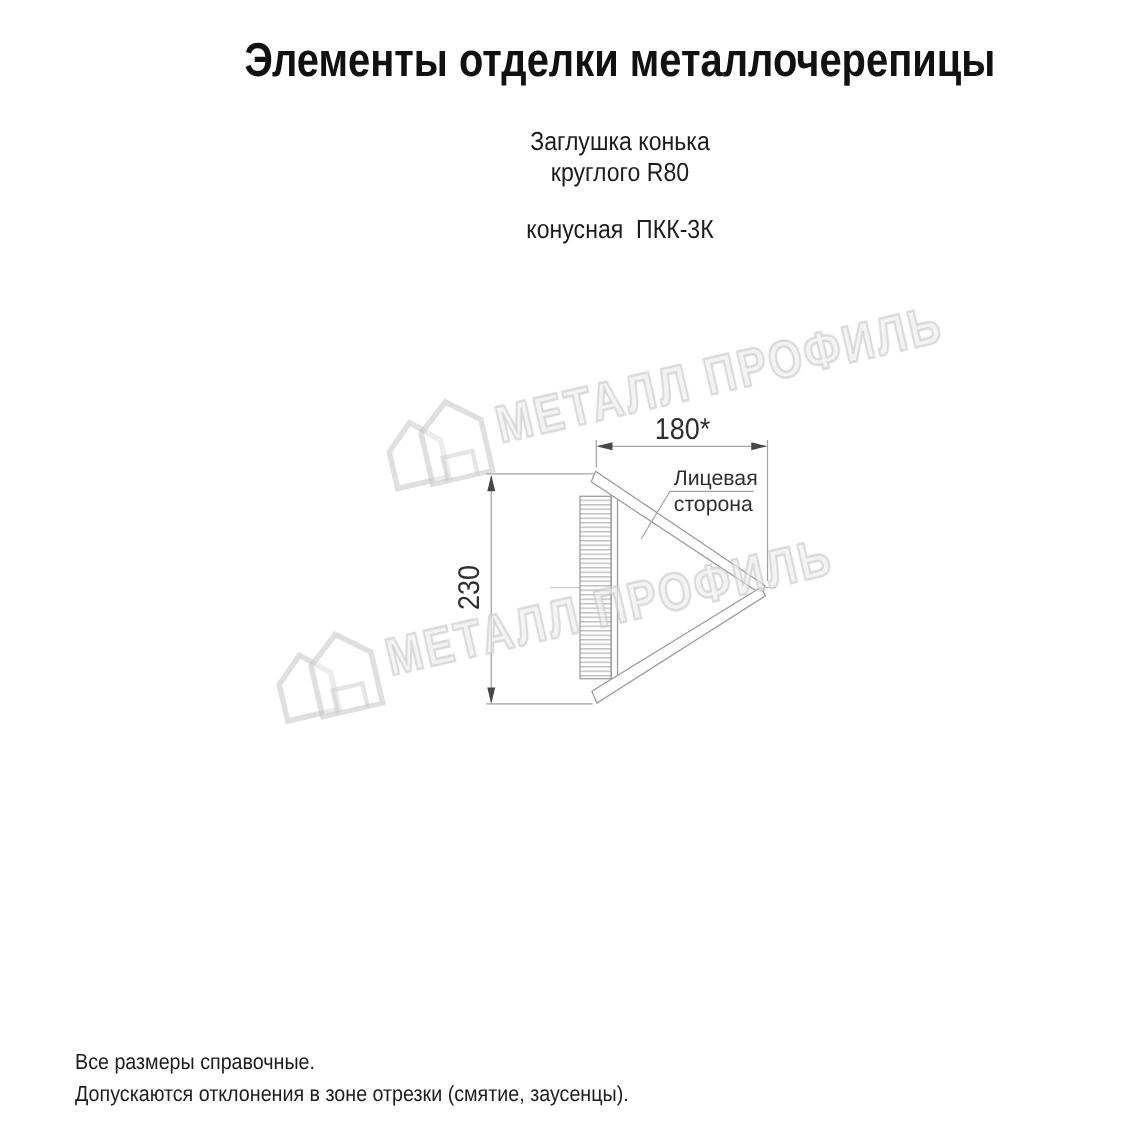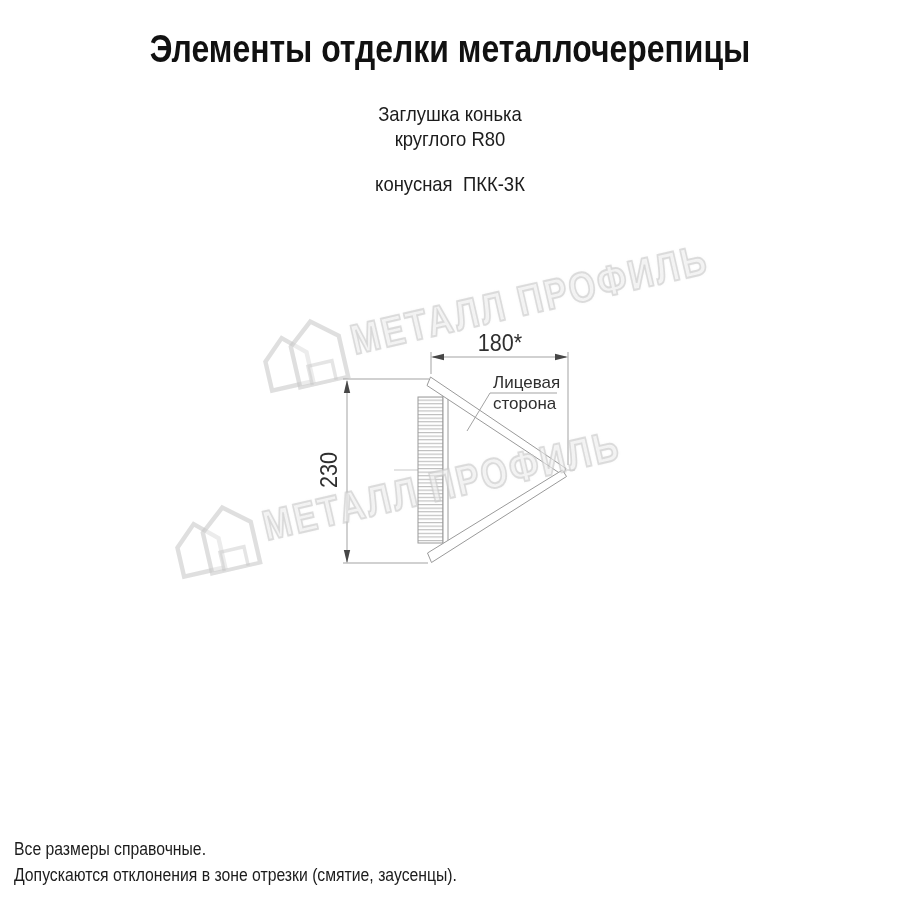--- a/index.html
+++ b/index.html
@@ -1,20 +1,20 @@
 <!DOCTYPE html>
 <html><head>
 <meta charset="utf-8">
 <style>
   html,body{margin:0;padding:0;}
   body{
     width:900px;height:900px;background:#ffffff;position:relative;overflow:hidden;
     font-family:"Liberation Sans", sans-serif;color:#1a1a1a;
   }
-  .page{position:absolute;inset:0;}
+  .page{position:absolute;inset:0;margin-left:46px;}
 
   
   .title{
     position:absolute;top:28px;left:0;width:900px;text-align:center;
     font-size:38px;font-weight:bold;letter-spacing:0px;color:#111;
     transform:scaleX(0.84);transform-origin:50% 50%;white-space:nowrap;
   }
   .product{
     position:absolute;top:101px;left:0;width:900px;text-align:center;
     font-size:21px;line-height:25px;color:#1c1c1c;

